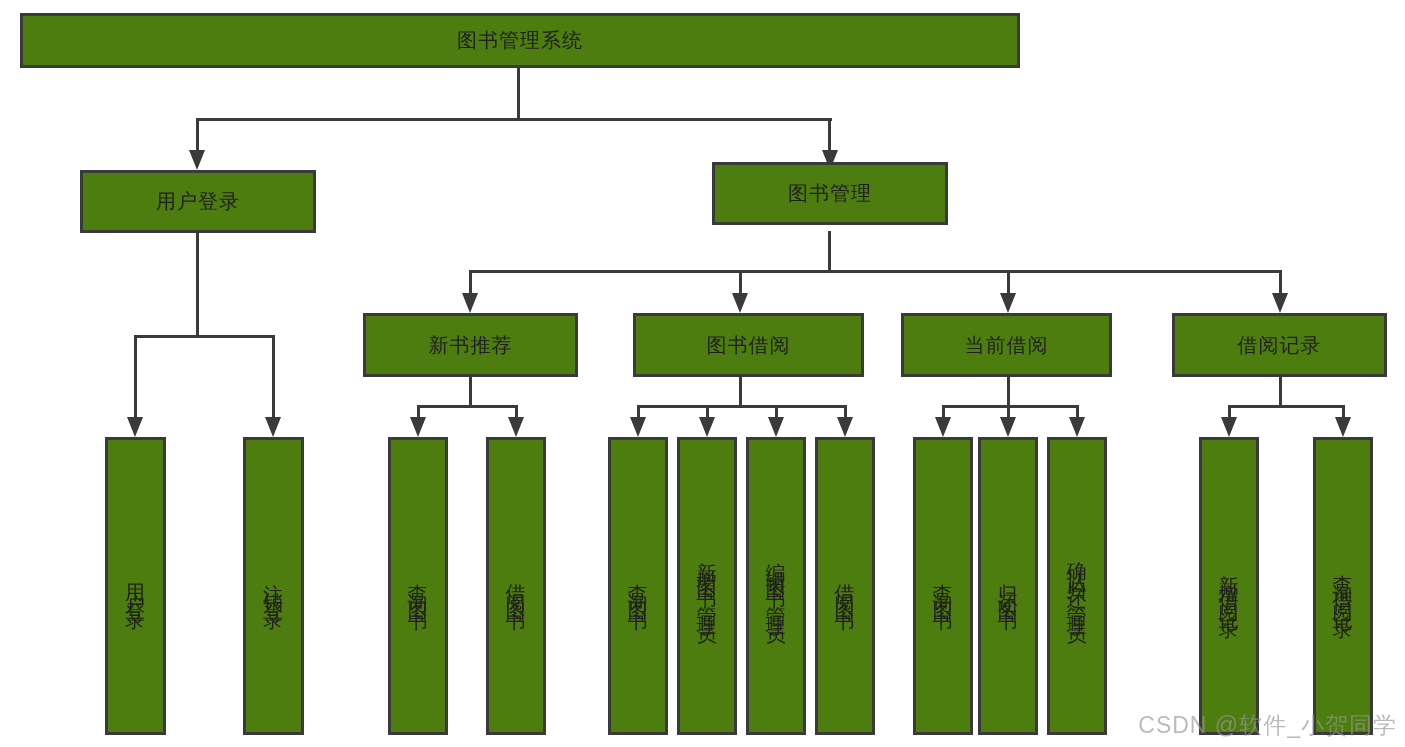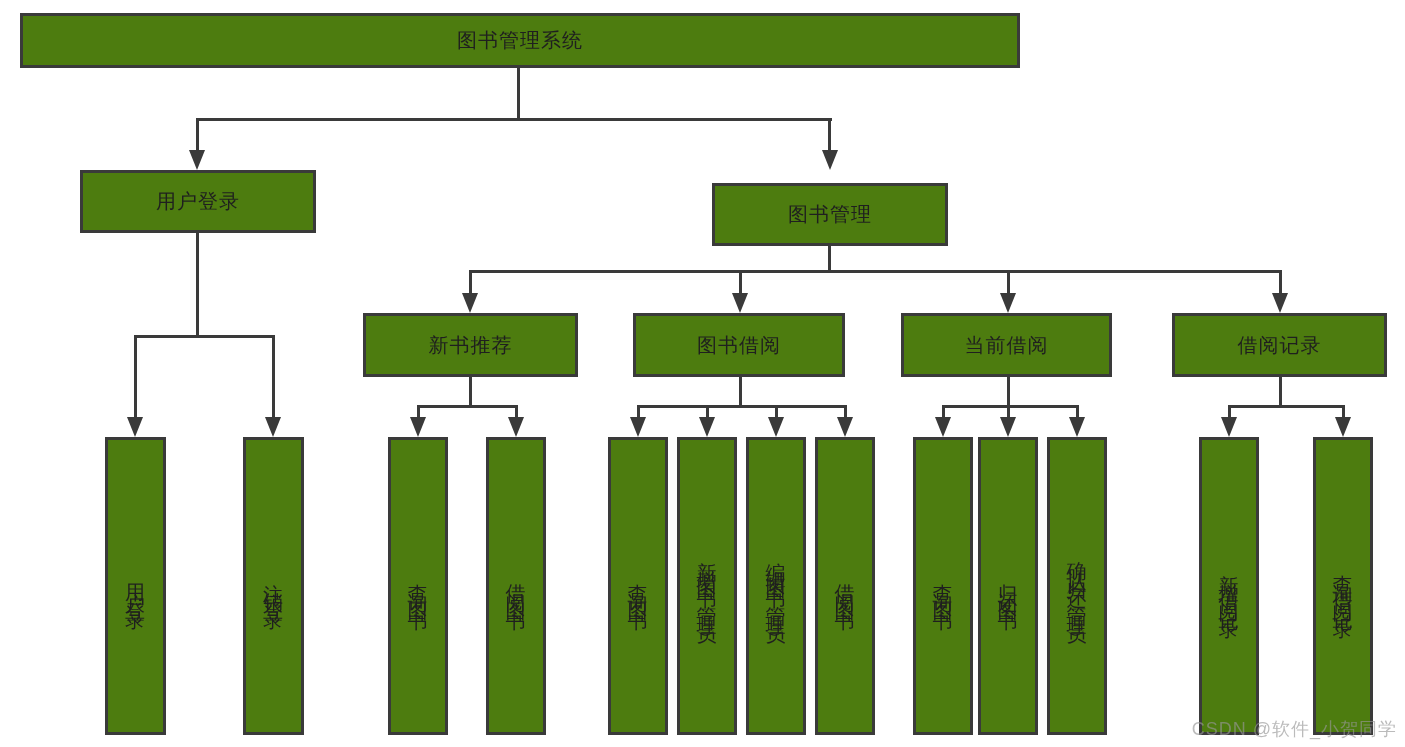--- a/index.html
+++ b/index.html
@@ -46,21 +46,21 @@
     height: 0;
     border-left: 8px solid transparent;
     border-right: 8px solid transparent;
     border-top: 20px solid #3a3a3a;
     z-index: 1;
   }
   .watermark {
     position: absolute;
     right: 8px;
     bottom: 6px;
-    font-size: 18px;
+    font-size: 23px;
     color: rgba(150, 150, 150, 0.65);
     letter-spacing: 1px;
     z-index: 5;
     white-space: nowrap;
   }
 </style>
 </head>
 <body>
 
 <div id="canvas">
@@ -72,21 +72,21 @@
   <div class="line" style="left:517px; top:66px; width:3px; height:54px;"></div>
   <div class="line" style="left:196px; top:118px; width:636px; height:3px;"></div>
   <div class="line" style="left:196px; top:118px; width:3px; height:34px;"></div>
   <div class="tri" style="left:189px; top:150px;"></div>
   <div class="line" style="left:828px; top:118px; width:3px; height:34px;"></div>
   <div class="tri" style="left:822px; top:150px;"></div>
 
   <div class="box" style="left:80px; top:170px; width:236px; height:63px;">
     <span class="hlabel">用户登录</span>
   </div>
-  <div class="box" style="left:712px; top:183px; width:236px; height:63px;">
+  <div class="box" style="left:712px; top:162px; width:236px; height:63px;">
     <span class="hlabel">图书管理</span>
   </div>
 
   <div class="line" style="left:196px; top:231px; width:3px; height:106px;"></div>
   <div class="line" style="left:134px; top:335px; width:141px; height:3px;"></div>
   <div class="line" style="left:134px; top:335px; width:3px; height:84px;"></div>
   <div class="tri" style="left:127px; top:417px;"></div>
   <div class="line" style="left:272px; top:335px; width:3px; height:84px;"></div>
   <div class="tri" style="left:265px; top:417px;"></div>
 
@@ -97,21 +97,21 @@
   <div class="line" style="left:739px; top:270px; width:3px; height:25px;"></div>
   <div class="tri" style="left:732px; top:293px;"></div>
   <div class="line" style="left:1007px; top:270px; width:3px; height:25px;"></div>
   <div class="tri" style="left:1000px; top:293px;"></div>
   <div class="line" style="left:1279px; top:270px; width:3px; height:25px;"></div>
   <div class="tri" style="left:1272px; top:293px;"></div>
 
   <div class="box" style="left:363px; top:313px; width:215px; height:64px;">
     <span class="hlabel">新书推荐</span>
   </div>
-  <div class="box" style="left:633px; top:313px; width:212px; height:64px;">
+  <div class="box" style="left:633px; top:313px; width:231px; height:64px;">
     <span class="hlabel">图书借阅</span>
   </div>
   <div class="box" style="left:901px; top:313px; width:211px; height:64px;">
     <span class="hlabel">当前借阅</span>
   </div>
   <div class="box" style="left:1172px; top:313px; width:215px; height:64px;">
     <span class="hlabel">借阅记录</span>
   </div>
 
   <div class="line" style="left:469px; top:375px; width:3px; height:32px;"></div>

